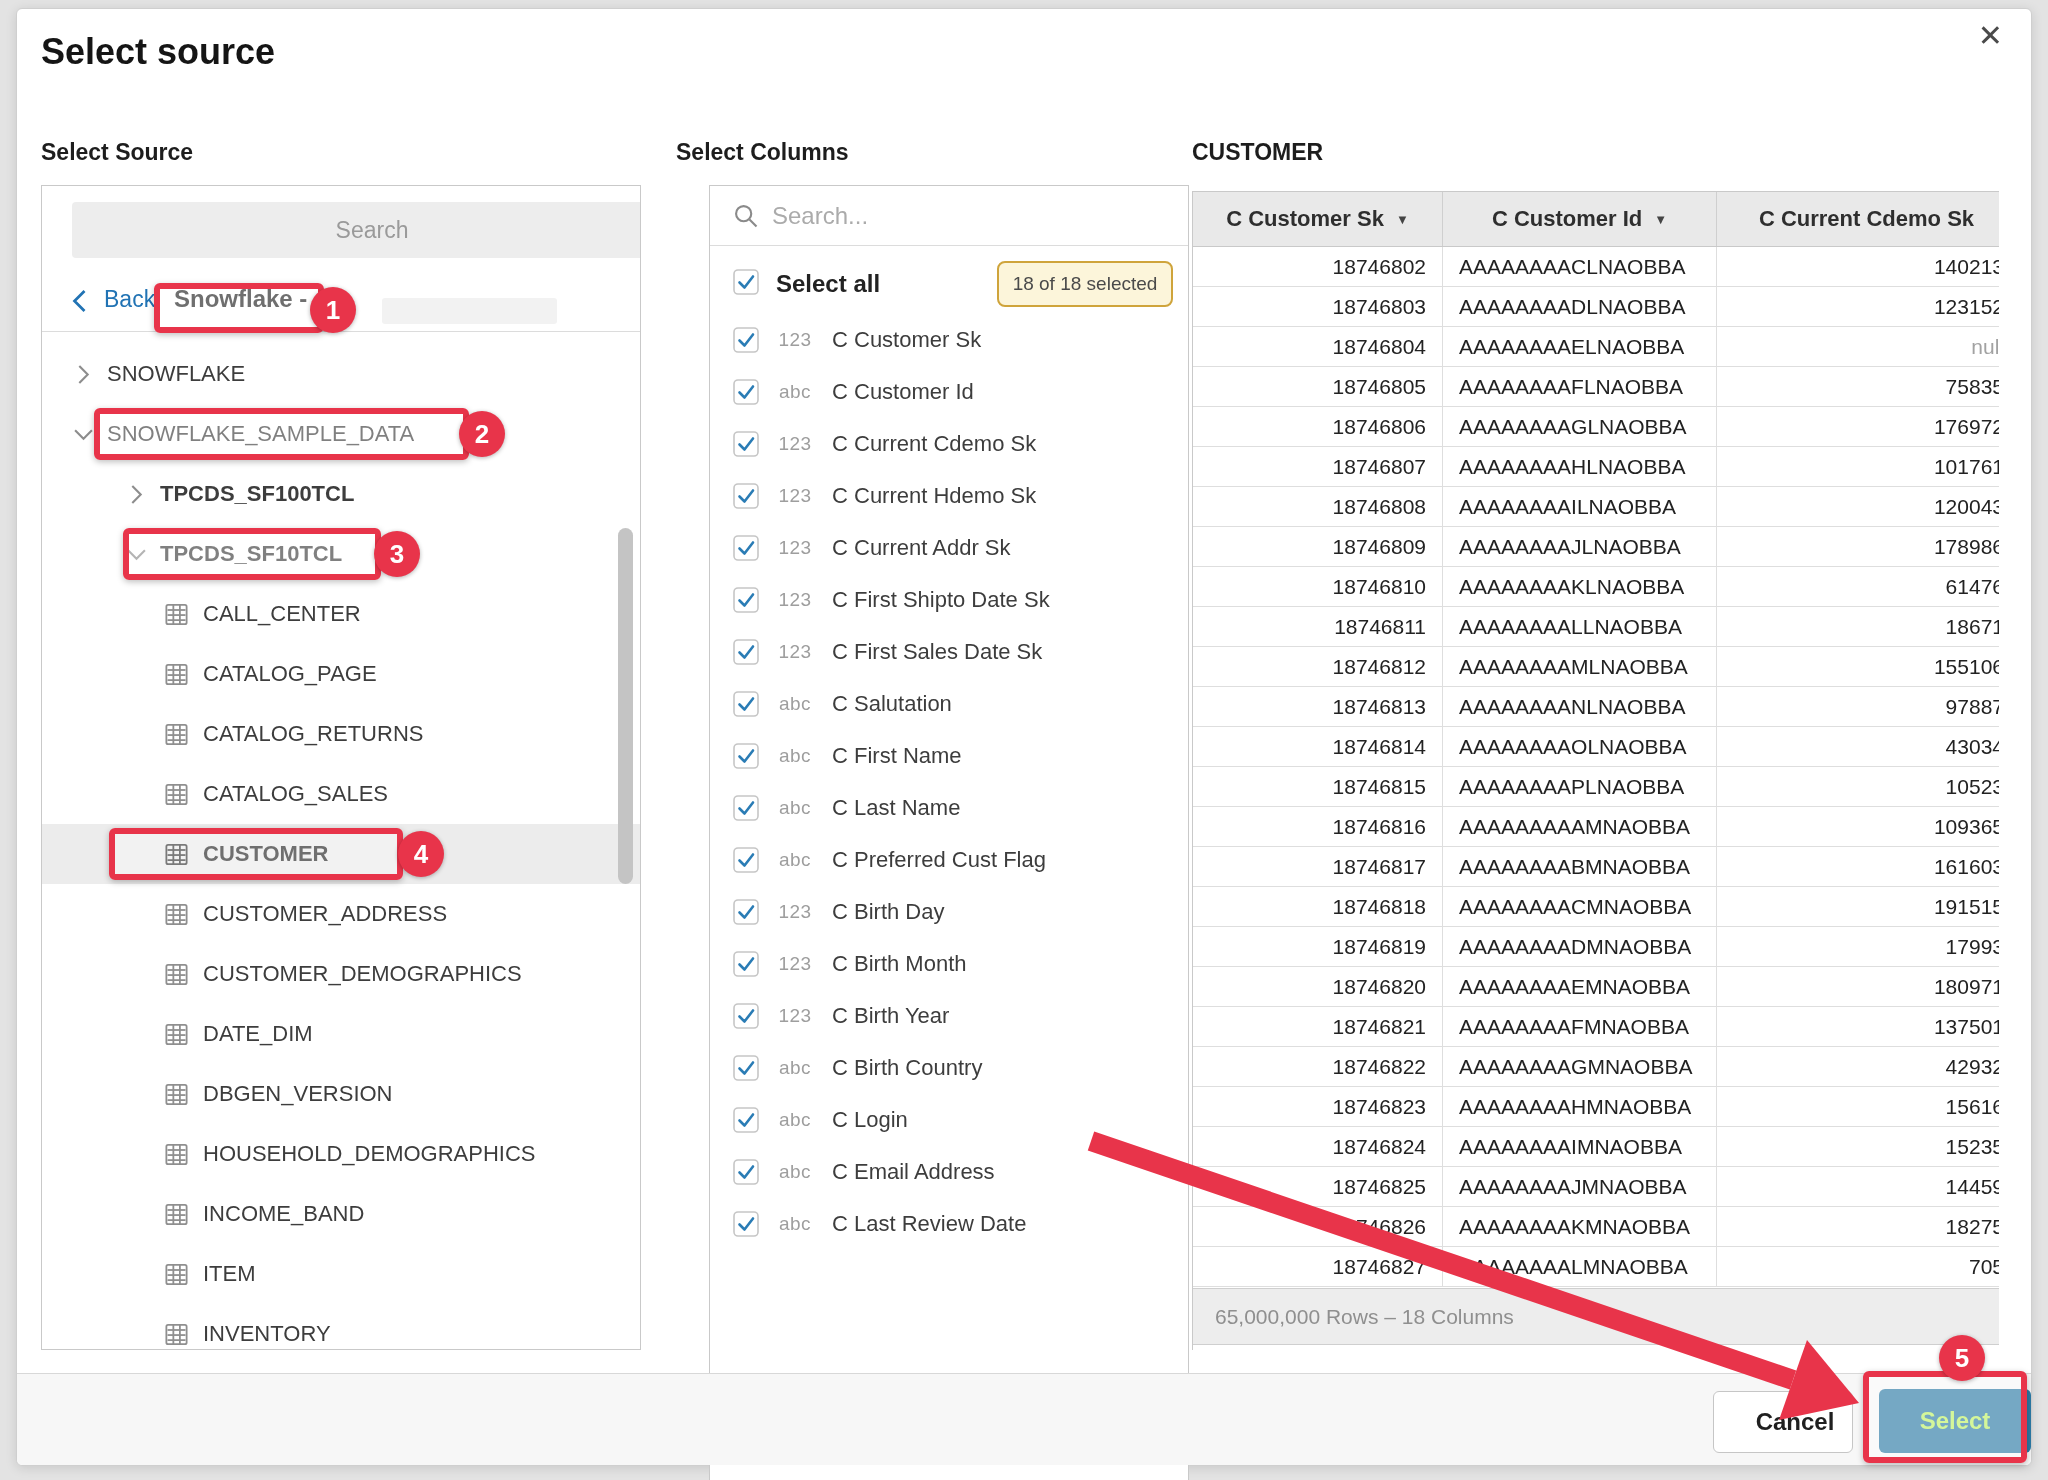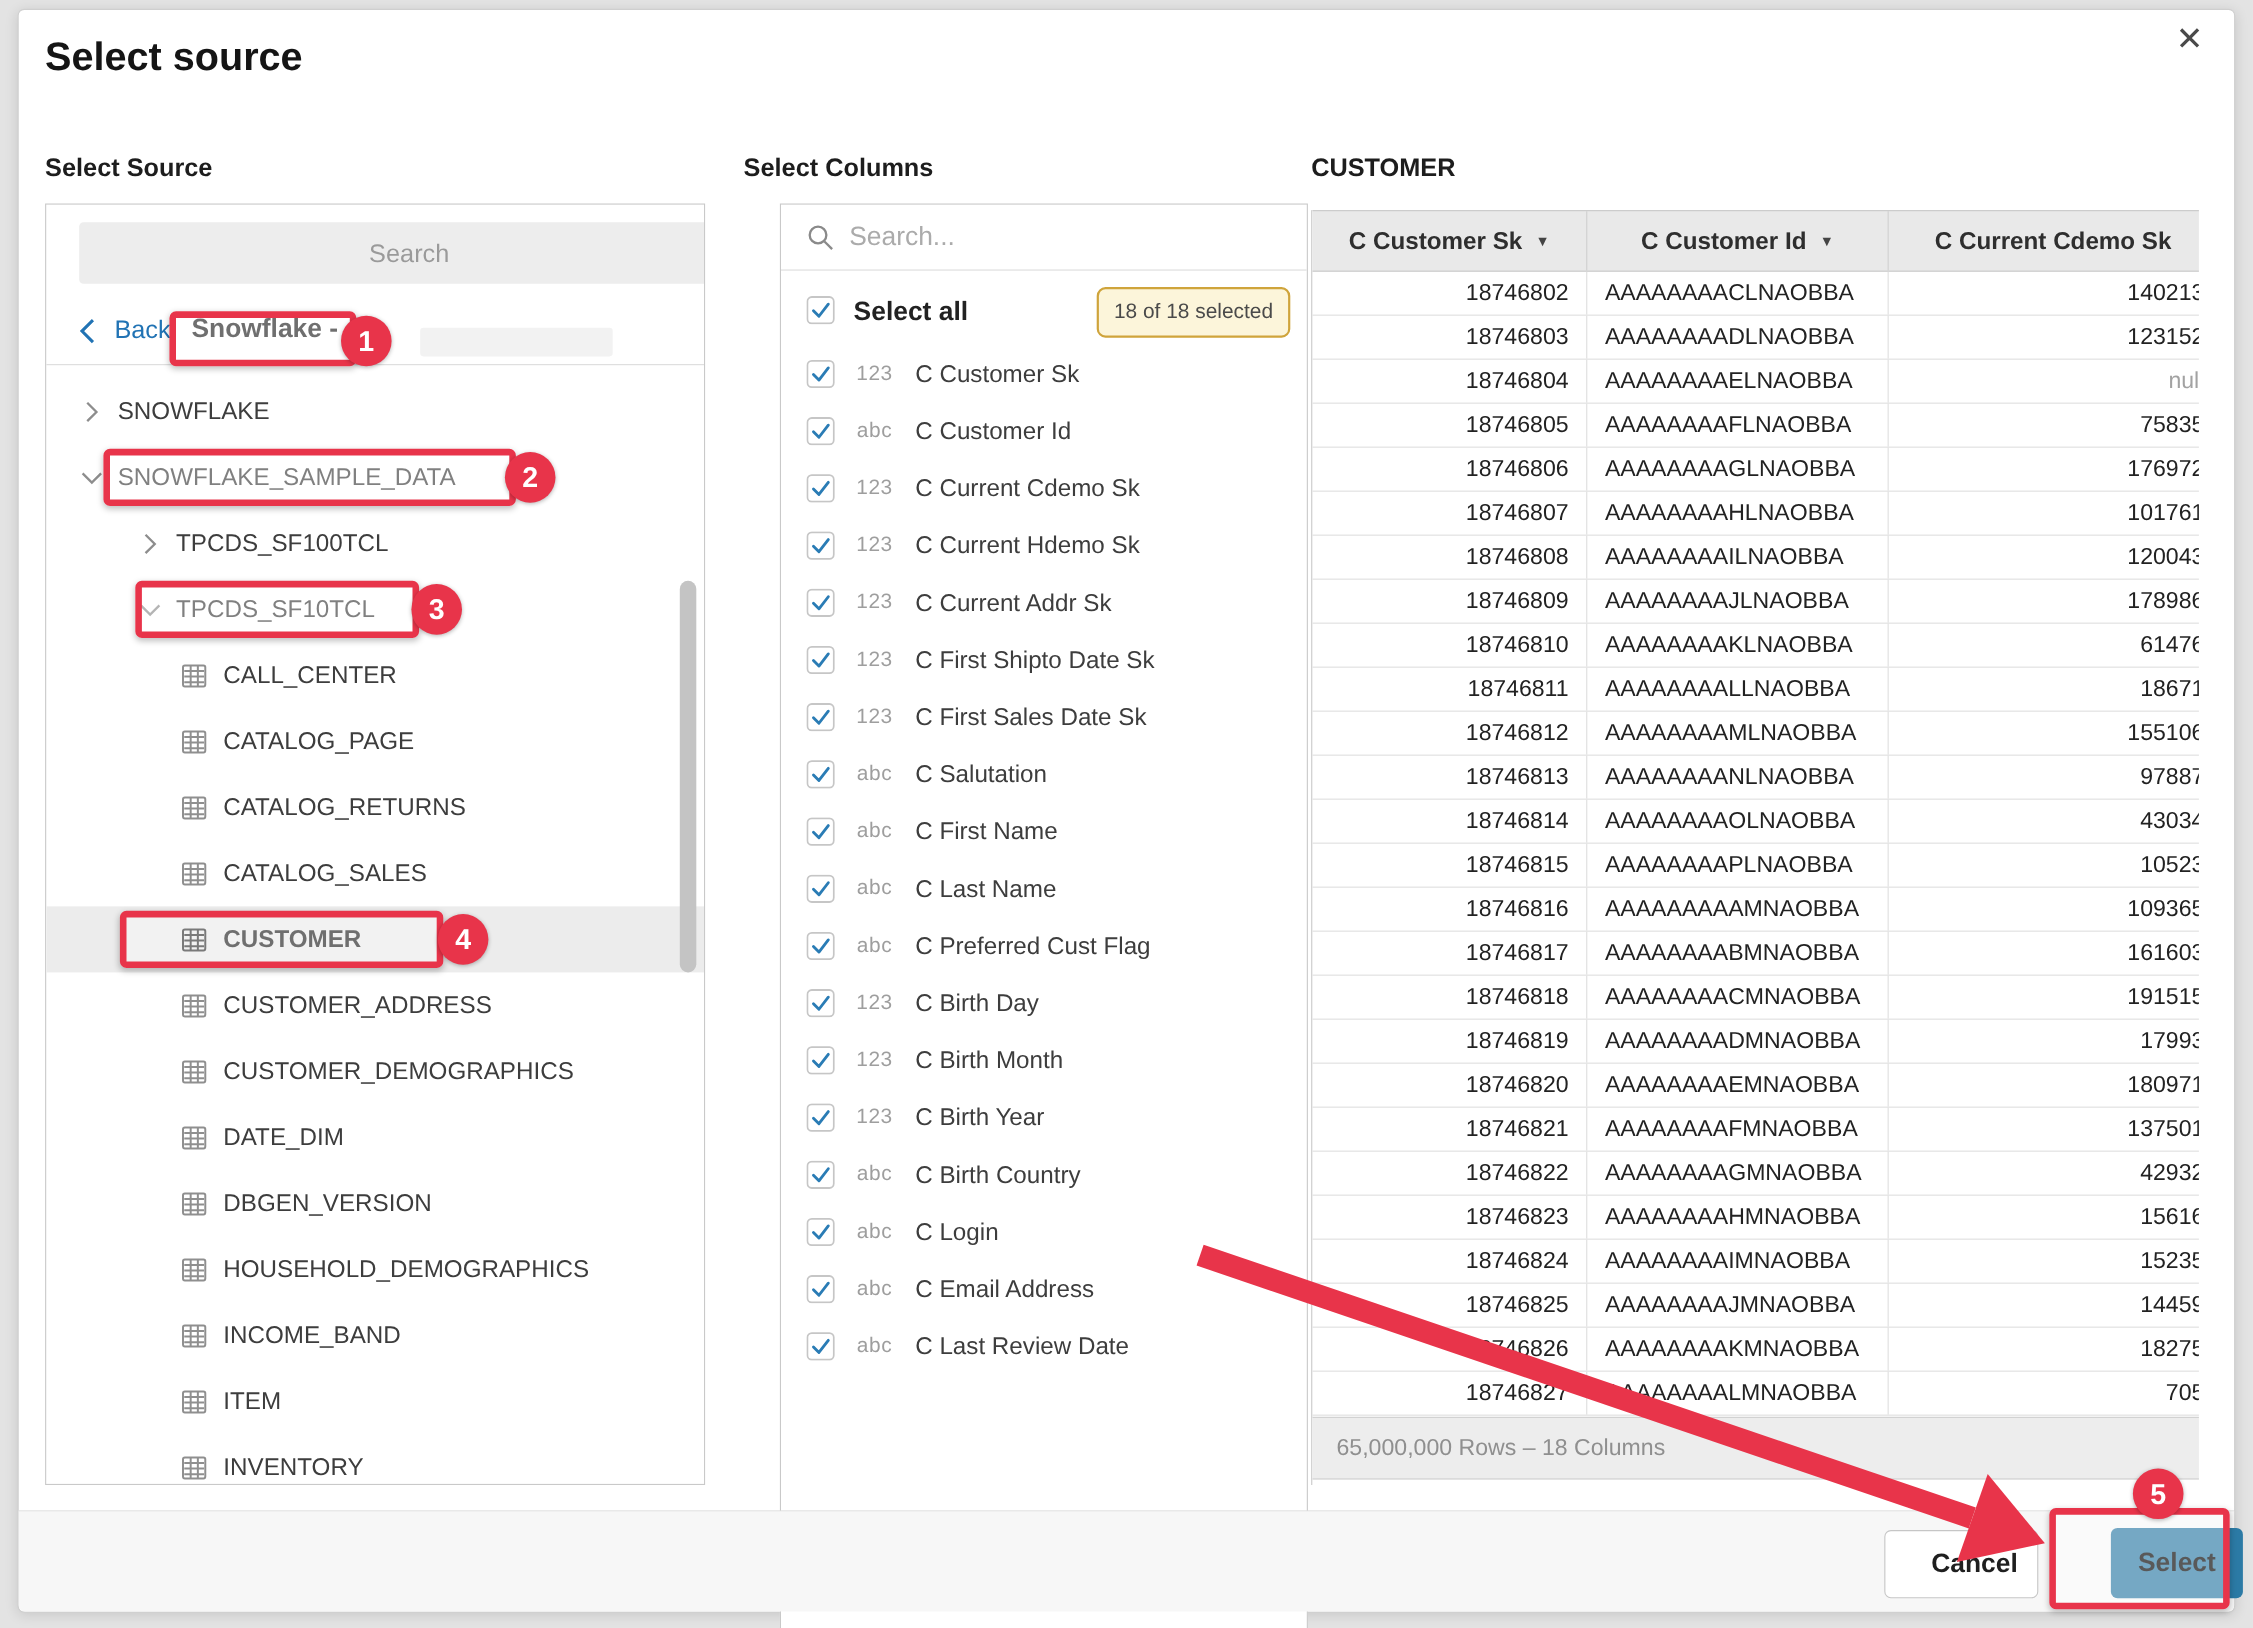--- a/index.html
+++ b/index.html
@@ -30,21 +30,21 @@
               border-radius:4px;text-align:center;font-size:23px;color:#555;outline:none;}
   .src-search::placeholder{color:#9a9a9a;}
   .back-row{position:absolute;left:0;top:86px;width:100%;height:60px;border-bottom:1px solid #dcdcdc;}
   .back-chev{position:absolute;left:30px;top:16px;}
   .back-label{position:absolute;left:62px;top:14px;font-size:23px;color:var(--blue);cursor:pointer;}
   .crumb{position:absolute;left:132px;top:13px;font-size:24px;font-weight:700;color:#222;white-space:nowrap;}
   .redact{position:absolute;left:340px;top:26px;width:175px;height:26px;background:#f2f2f2;border-radius:3px;}
   .tree{position:absolute;left:0;top:158px;width:100%;height:1007px;overflow:hidden;}
   .tree-row{display:flex;align-items:center;height:60px;font-size:22px;color:var(--text);cursor:pointer;white-space:nowrap;}
   .tree-row.lvl0{padding-left:35px;}
-  .tree-row.lvl1{padding-left:88px;}
+  .tree-row.lvl1{padding-left:88px;font-weight:bold;}
   .tree-row.lvl2{padding-left:121px;}
   .tree-row.selected{background:#ececec;font-weight:700;color:#222;}
   .twisty{width:30px;display:inline-flex;align-items:center;}
   .twisty.expanded svg{transform:rotate(90deg);}
   .tbl-icon{display:inline-flex;margin-right:13px;}
   .tree-row.selected .tbl-icon svg *{stroke:#333;}
   .scroll-thumb{position:absolute;right:7px;top:342px;width:15px;height:356px;background:#c4c4c4;border-radius:8px;cursor:pointer;}
 
   
   .cols-panel{left:659px;top:176px;width:480px;height:1344px;overflow:hidden;margin-left:33px;}
@@ -79,21 +79,21 @@
   .c3.null{color:#a2a2a2;}
   .pfooter{position:absolute;left:0;top:1097px;width:824px;height:57px;background:#ededed;border-top:1px solid #cfcfcf;
            border-bottom:1px solid #cfcfcf;font-size:21px;color:#8f8f8f;line-height:56px;padding-left:22px;}
 
   
   .dlg-footer{position:absolute;left:0;bottom:0;width:100%;height:92px;background:#f7f7f7;border-top:1px solid #d8d8d8;
               border-radius:0 0 6px 6px;}
   .btn{position:absolute;display:flex;align-items:center;justify-content:center;border-radius:6px;font-size:24px;
        font-weight:700;cursor:pointer;}
   .btn-cancel{left:1696px;top:1382px;width:140px;height:62px;background:#fff;border:1px solid #c6c6c6;color:#1f1f1f;padding-left:24px;}
-  .btn-select{left:1862px;top:1380px;width:120px;height:64px;background:var(--select-bg);color:#000000;border:none;margin-left:40px;}
+  .btn-select{left:1862px;top:1380px;width:152px;height:64px;background:var(--select-bg);color:#bef264;border:none;}
 
   
   .ann-box{position:absolute;border:6px solid var(--red);border-radius:6px;background:rgba(255,255,255,.35);
            box-shadow:0 2px 6px rgba(0,0,0,.25);z-index:30;pointer-events:none;}
   .ann-circle{position:absolute;width:46px;height:46px;border-radius:50%;background:var(--red);color:#fff;
               font-size:26px;font-weight:700;display:flex;align-items:center;justify-content:center;z-index:31;
               box-shadow:0 1px 4px rgba(0,0,0,.3);pointer-events:none;}
   .arrow-svg{position:absolute;left:0;top:0;width:2016px;height:1458px;z-index:29;pointer-events:none;}
 </style>
 </head>

